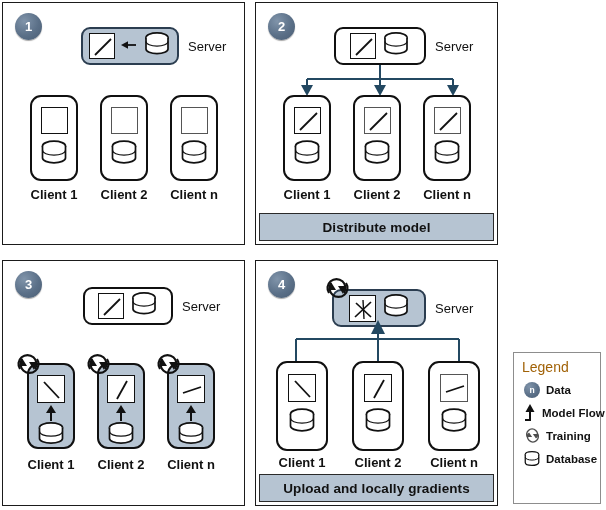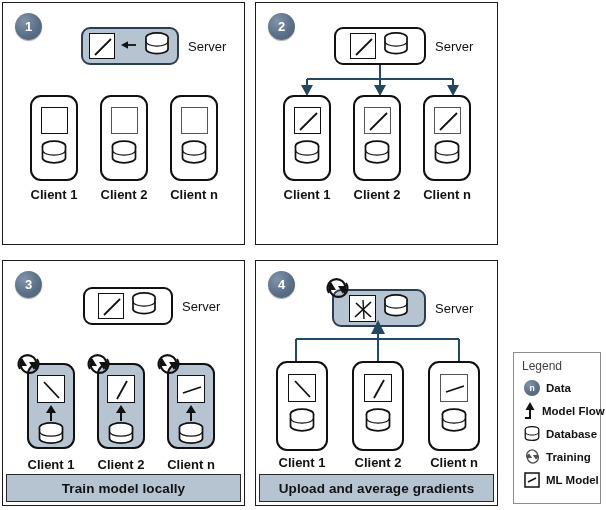--- a/index.html
+++ b/index.html
@@ -78,21 +78,21 @@
   
   .mlbox{border:1.6px solid #111;background:#ffffff;box-sizing:border-box;display:block;}
   .db{display:block;}
   .train{position:absolute;}
 
   .legend{
     position:absolute;left:513px;top:352px;width:88px;height:152px;
     border:1px solid #8d8d8d;background:#ffffff;box-sizing:border-box;
     padding:6px 0 0 8px;
   }
-  .legend-title{font-size:12px;color:#404040;margin-bottom:3px;}
+  .legend-title{font-size:14px;color:#a16207;margin-bottom:3px;}
   .legend-row{display:flex;align-items:center;height:23px;}
   .legend-ico{width:20px;display:flex;align-items:center;justify-content:center;}
   .legend-text{font-size:11.5px;font-weight:bold;color:#111;margin-left:4px;white-space:nowrap;}
   .legend-badge{
     width:16px;height:16px;border-radius:50%;
     background:radial-gradient(circle at 34% 30%, #8094aa 0%, #5b7088 55%, #4a5d73 100%);
     color:#fff;font-size:8.5px;font-weight:bold;
     display:flex;align-items:center;justify-content:center;
   }
   svg{overflow:visible;}
@@ -244,20 +244,21 @@
         <svg width="30" height="27" viewBox="0 0 30 27">
           <ellipse cx="15" cy="7" rx="11.5" ry="4.8" fill="#fff" stroke="#111" stroke-width="1.7"></ellipse>
           <path d="M3.5 7 V19 A11.5 4.8 0 0 0 26.5 19 V7" fill="#fff" stroke="#111" stroke-width="1.7"></path>
           <path d="M3.5 11.3 A11.5 4.8 0 0 0 26.5 11.3" fill="none" stroke="#111" stroke-width="1.2"></path>
         </svg>
       </span>
     </div>
     <div class="client-label" style="left:157px;top:184px;width:68px;">Client n</div>
 
   </div>
+  <div class="caption">Distribute model</div>
 </div>
 
 <div class="panel" id="panel-3">
   <div class="stage">
 
     <div class="step-badge">3</div>
 
     <div class="server-group" style="left:80px;top:26px;">
       <div class="server-box" style="width:90px;height:38px;">
         <span class="mlbox" style="width:26px;height:26px;">
@@ -348,21 +349,20 @@
     </div>
     <svg class="train" style="left:150px;top:88px;" width="32" height="30">
       <path d="M7 20 A9 9 0 1 1 22 20" fill="none" stroke="#111" stroke-width="2.2"></path>
       <polygon points="24,13 16,13 21,21" fill="#111"></polygon>
       <path d="M24 10 A9 9 0 1 1 9 10" fill="none" stroke="#111" stroke-width="2.2"></path>
       <polygon points="6,17 14,17 9,9" fill="#111"></polygon>
     </svg>
     <div class="client-label" style="left:154px;top:196px;width:68px;">Client n</div>
 
   </div>
-  <div class="caption">Train model locally</div>
 </div>
 
 <div class="panel" id="panel-4">
   <div class="stage">
 
     <div class="step-badge">4</div>
 
     <div class="server-group" style="left:76px;top:28px;">
       <div class="server-box hl" style="width:94px;height:38px;">
         <span class="mlbox" style="width:27px;height:27px;">
@@ -441,68 +441,59 @@
         <svg width="30" height="27" viewBox="0 0 30 27">
           <ellipse cx="15" cy="7" rx="11.5" ry="4.8" fill="#fff" stroke="#111" stroke-width="1.7"></ellipse>
           <path d="M3.5 7 V19 A11.5 4.8 0 0 0 26.5 19 V7" fill="#fff" stroke="#111" stroke-width="1.7"></path>
           <path d="M3.5 11.3 A11.5 4.8 0 0 0 26.5 11.3" fill="none" stroke="#111" stroke-width="1.2"></path>
         </svg>
       </span>
     </div>
     <div class="client-label" style="left:164px;top:194px;width:68px;">Client n</div>
 
   </div>
-  <div class="caption">Upload and average gradients</div>
+  <div class="caption">Upload and locally gradients</div>
 </div>
 
 <div class="legend">
   <div class="legend-title">Legend</div>
 
   <div class="legend-row">
     <span class="legend-ico">
       <span class="legend-badge">n</span>
     </span>
     <span class="legend-text">Data</span>
   </div>
 
   <div class="legend-row">
     <span class="legend-ico">
       <svg width="16" height="18" viewBox="0 0 16 18">
         <path d="M3 16 H8 V6" fill="none" stroke="#111" stroke-width="2"></path>
         <polygon points="8,0 3.5,8 12.5,8" fill="#111"></polygon>
       </svg>
     </span>
     <span class="legend-text">Model Flow</span>
-  </div>
-
-  <div class="legend-row">
-    <span class="legend-ico">
-      <svg width="18" height="18" viewBox="0 0 20 20">
-        <ellipse cx="10" cy="5" rx="7.5" ry="3.2" fill="#fff" stroke="#111" stroke-width="1.4"></ellipse>
-        <path d="M2.5 5 V14 A7.5 3.2 0 0 0 17.5 14 V5" fill="#fff" stroke="#111" stroke-width="1.4"></path>
-        <path d="M2.5 8 A7.5 3.2 0 0 0 17.5 8" fill="none" stroke="#111" stroke-width="1.1"></path>
-      </svg>
-    </span>
-    <span class="legend-text">Database</span>
   </div>
 
   <div class="legend-row">
     <span class="legend-ico">
       <svg width="17" height="17" viewBox="0 0 22 22">
         <path d="M5 14 A7 7 0 1 1 16 14" fill="none" stroke="#4d4d4d" stroke-width="1.9"></path>
         <polygon points="18,9 11.5,9 15.5,15" fill="#4d4d4d"></polygon>
         <path d="M17 8 A7 7 0 1 1 6 8" fill="none" stroke="#4d4d4d" stroke-width="1.9"></path>
         <polygon points="4,13 10.5,13 6.5,7" fill="#4d4d4d"></polygon>
       </svg>
     </span>
     <span class="legend-text">Training</span>
   </div>
 
   <div class="legend-row">
     <span class="legend-ico">
-      <svg width="16" height="16" viewBox="0 0 16 16">
-        <rect x="1" y="1" width="14" height="14" fill="#fff" stroke="#111" stroke-width="1.5"></rect>
-        <line x1="4" y1="10" x2="12" y2="6" stroke="#111" stroke-width="1.4"></line>
+      <svg width="18" height="18" viewBox="0 0 20 20">
+        <ellipse cx="10" cy="5" rx="7.5" ry="3.2" fill="#fff" stroke="#111" stroke-width="1.4"></ellipse>
+        <path d="M2.5 5 V14 A7.5 3.2 0 0 0 17.5 14 V5" fill="#fff" stroke="#111" stroke-width="1.4"></path>
+        <path d="M2.5 8 A7.5 3.2 0 0 0 17.5 8" fill="none" stroke="#111" stroke-width="1.1"></path>
       </svg>
     </span>
-    <span class="legend-text">ML Model</span>
-  </div>
+    <span class="legend-text">Database</span>
+  </div>
+
 </div>
 
 </body></html>

